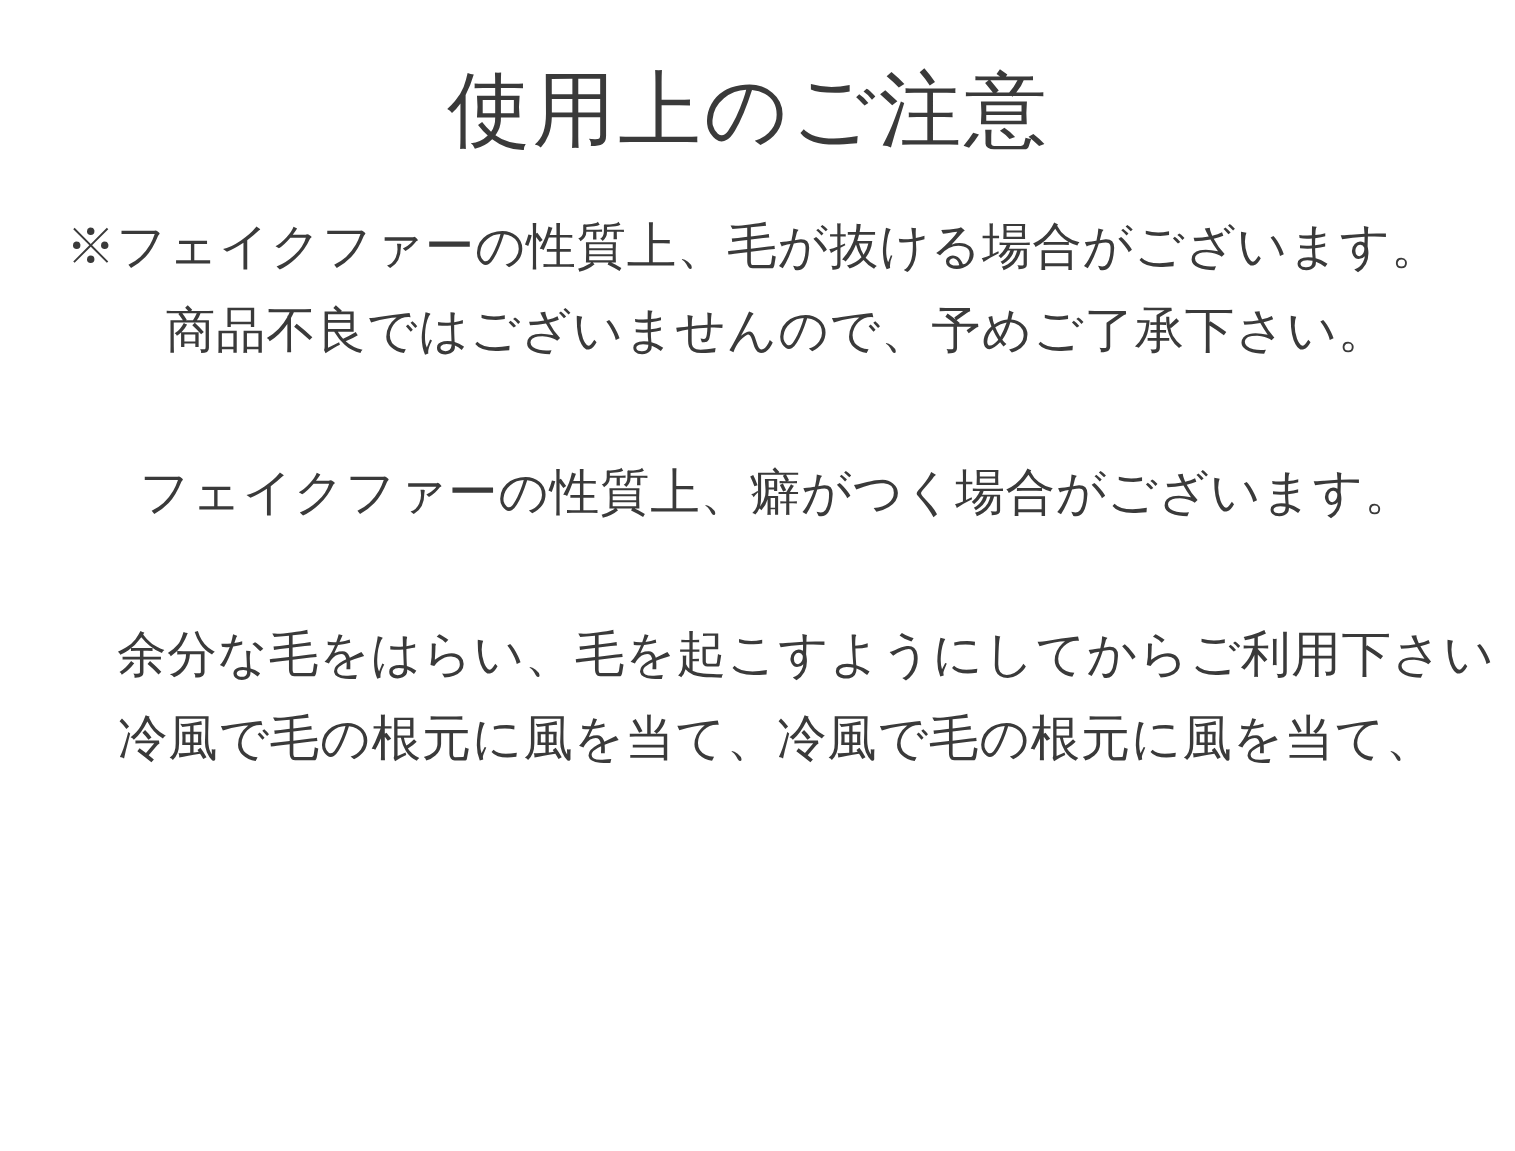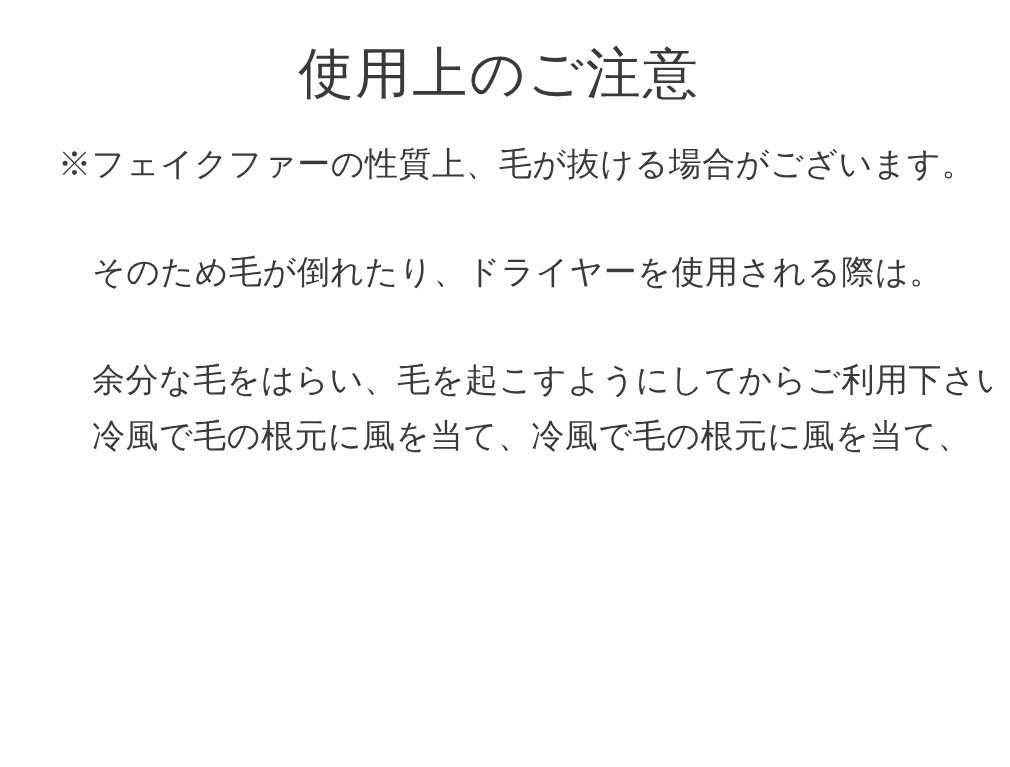--- a/index.html
+++ b/index.html
@@ -21,23 +21,24 @@
     margin: 0;
     padding-top: 40px;
     text-align: center;
     font-size: 55px;
     font-weight: 500;
     letter-spacing: 2px;
     line-height: 1.2;
     color: #3a3a3a;
   }
   .content {
-    padding-left: 58px;
+    padding-left: 44px;
     padding-right: 40px;
     padding-top: 30px;
+    text-align: center;
   }
   .note-block {
     margin: 0 0 52px 0;
   }
   .note-block.last {
     margin-bottom: 0;
   }
   .notice-line {
     margin: 0;
     font-size: 33px;
@@ -54,24 +55,25 @@
 <body>
 
 <div class="page">
 
   <h1 class="page-title">使用上のご注意</h1>
 
   <div class="content">
 
     <div class="note-block">
       <p class="notice-line">※フェイクファーの性質上、毛が抜ける場合がございます。</p>
+      <p class="notice-line indent">商品不良ではございませんので、予めご了承下さい。</p>
     </div>
 
     <div class="note-block">
-      <p class="notice-line indent">そのため毛が倒れたり、ドライヤーを使用される際は。</p>
+      <p class="notice-line indent">フェイクファーの性質上、癖がつく場合がございます。</p>
     </div>
 
     <div class="note-block last">
       <p class="notice-line indent">余分な毛をはらい、毛を起こすようにしてからご利用下さい。</p>
       <p class="notice-line indent">冷風で毛の根元に風を当て、冷風で毛の根元に風を当て、</p>
     </div>
 
   </div>
 </div>
 

